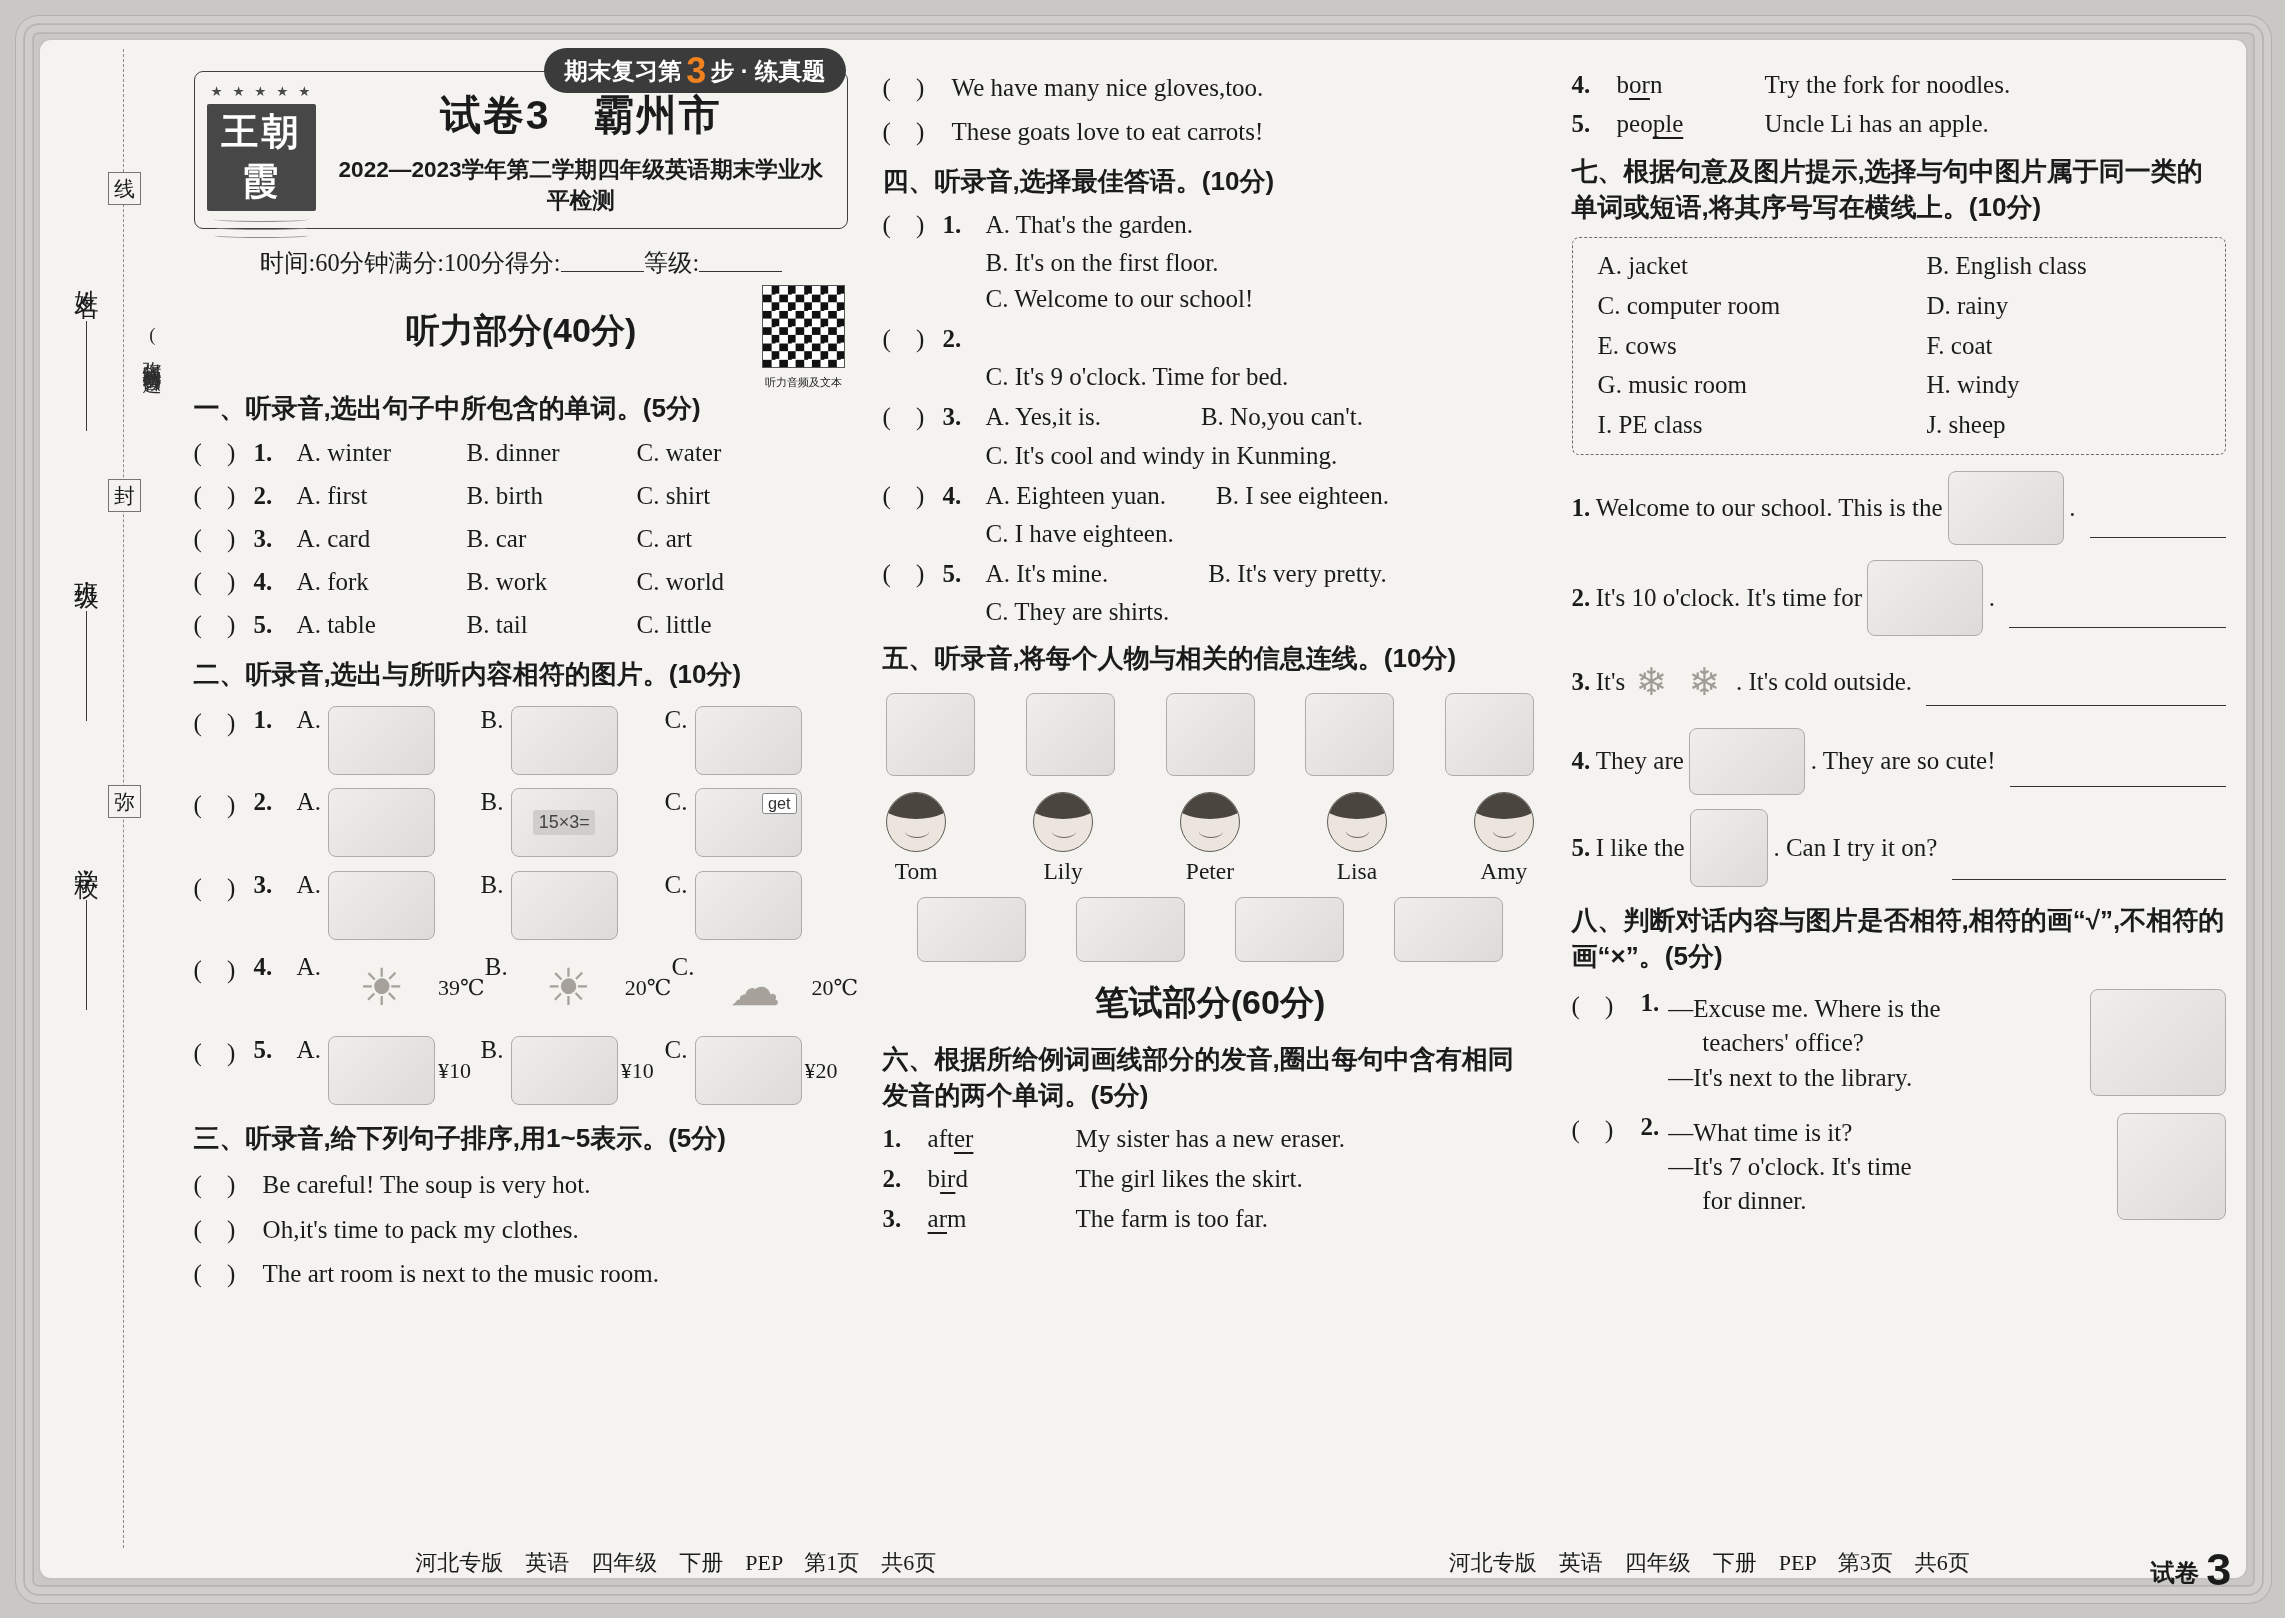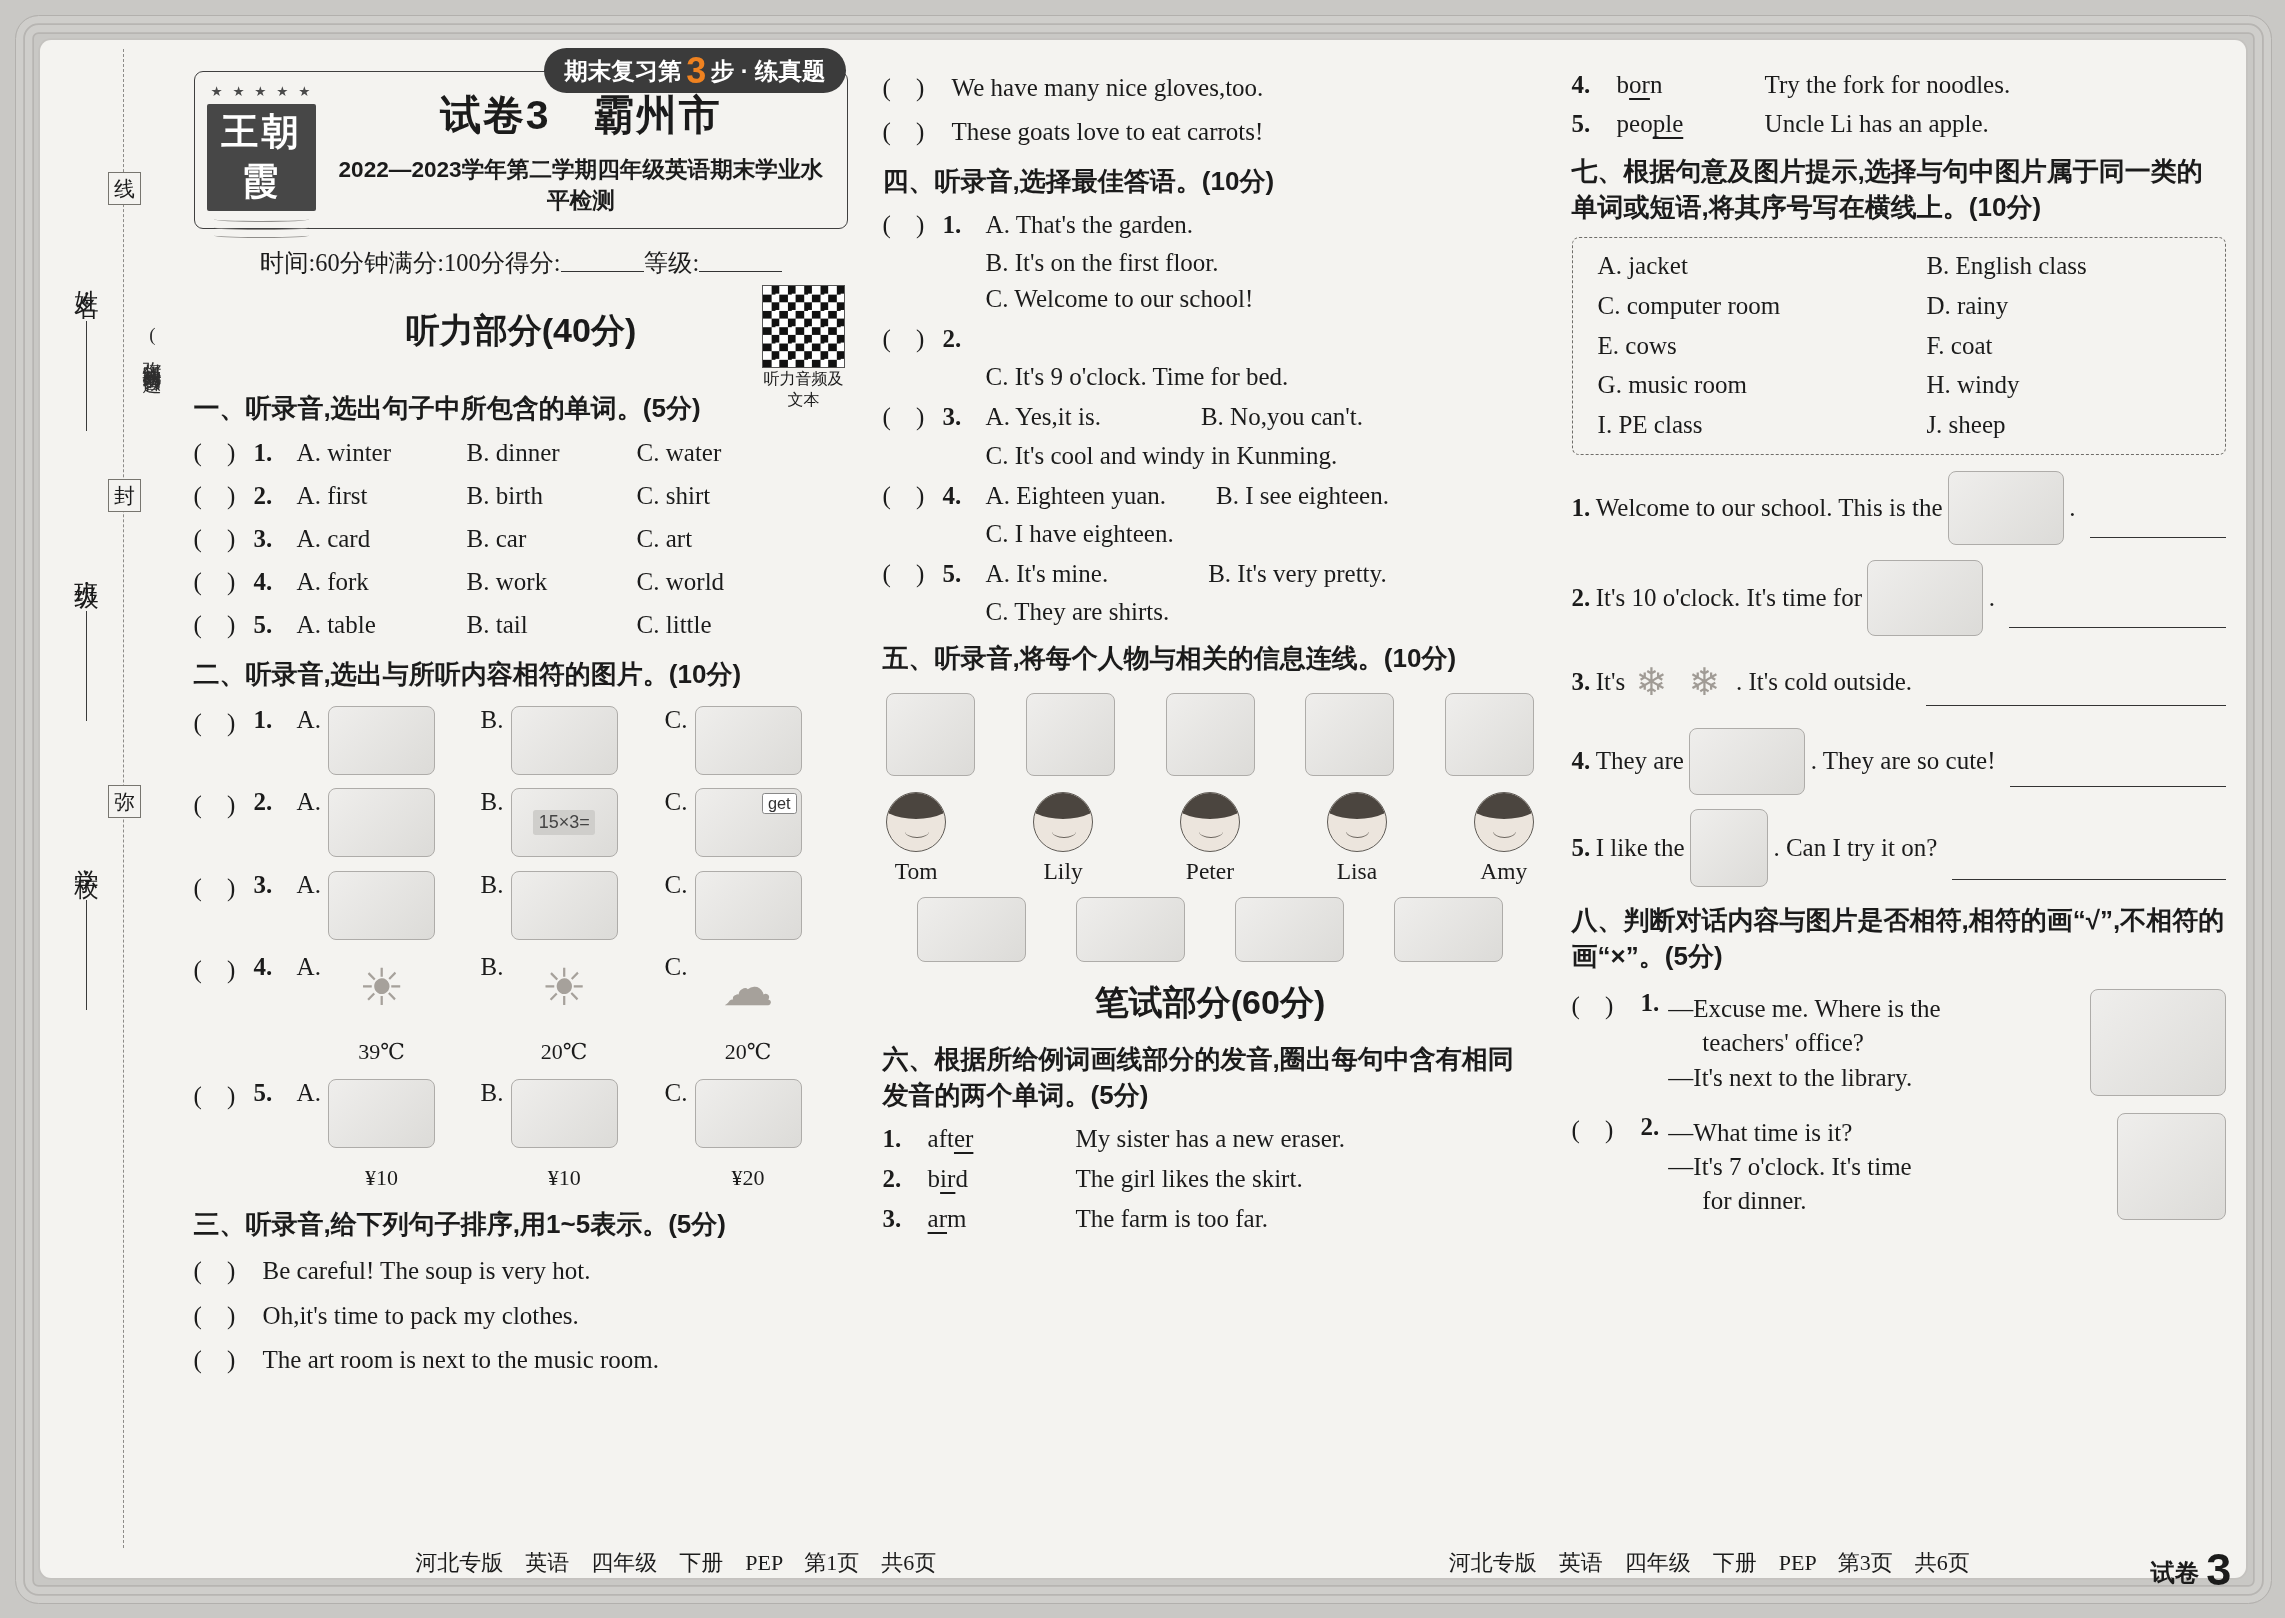--- a/index.html
+++ b/index.html
@@ -45,27 +45,27 @@
 
   .info-line{display:flex;justify-content:center;font-size:24.4px;margin:18px 0 3.6px}
   .blank{display:inline-block;width:83px;border-bottom:1.8px solid #333;height:1em;vertical-align:baseline}
 
   .part-row{position:relative;text-align:center;margin:5.4px 0 1.8px;height:90px}
   .part-title{font-family:"Liberation Sans","DejaVu Sans",sans-serif;font-weight:700;font-size:34px;line-height:90px}
   .part-title2{font-family:"Liberation Sans","DejaVu Sans",sans-serif;font-weight:700;font-size:34px;text-align:center;margin:18px 0 5.4px}
   .qr-wrap{position:absolute;right:0;top:0;width:90px}
   .qr{width:83px;height:83px;margin:0 auto;border:1.8px solid #555;
       background:conic-gradient(#111 25%,#fff 0 50%,#111 0 75%,#fff 0) 0 0/16.3px 16.3px}
-  .qr-cap{font-size:16px;margin-top:1px}
+  .qr-cap{font-size:11px;margin-top:7px}
 
   .opt-row{display:grid;grid-template-columns:60px 43px 170px 170px 1fr;align-items:baseline;font-size:25px;margin:10px 0}
 
   .img-row{display:grid;grid-template-columns:60px 43px 1fr 1fr 1fr;margin:13.6px 0;font-size:25px}
   .img-opt{display:flex;align-items:flex-start;gap:7.2px}
-  .img-stack{display:flex;flex-direction:column;align-items:center;gap:17px}
+  .img-stack{display:flex;align-items:center;gap:3px}
   .ph{background:linear-gradient(135deg,#efeeec,#dcdbd8);border:0.9px solid #aeaca9;border-radius:8px;
       display:flex;align-items:center;justify-content:center;position:relative;color:#8f8b86;font-family:Liberation Sans, sans-serif}
   .ph-sm{width:107px;height:69px}
   .bare{background:none;border:none}
   .cap{font-size:22px;text-align:center}
   .g-sun::before{content:"☀";font-size:51px;color:#a6a19b}
   .g-cloud::before{content:"☁";font-size:51px;color:#a6a19b}
   .g-snow::before{content:"❄ ❄";font-size:38px;color:#a09b95;letter-spacing:5.4px}
   .board-text{font-size:18px;color:#444;background:#cfcecb;padding:1.8px 5.4px;border-radius:2.7px}
   .tag-text{font-size:16.3px;color:#333;background:#fff;border:0.9px solid #888;padding:0 5.4px;border-radius:2.7px;position:absolute;top:3.6px;right:3.6px}

